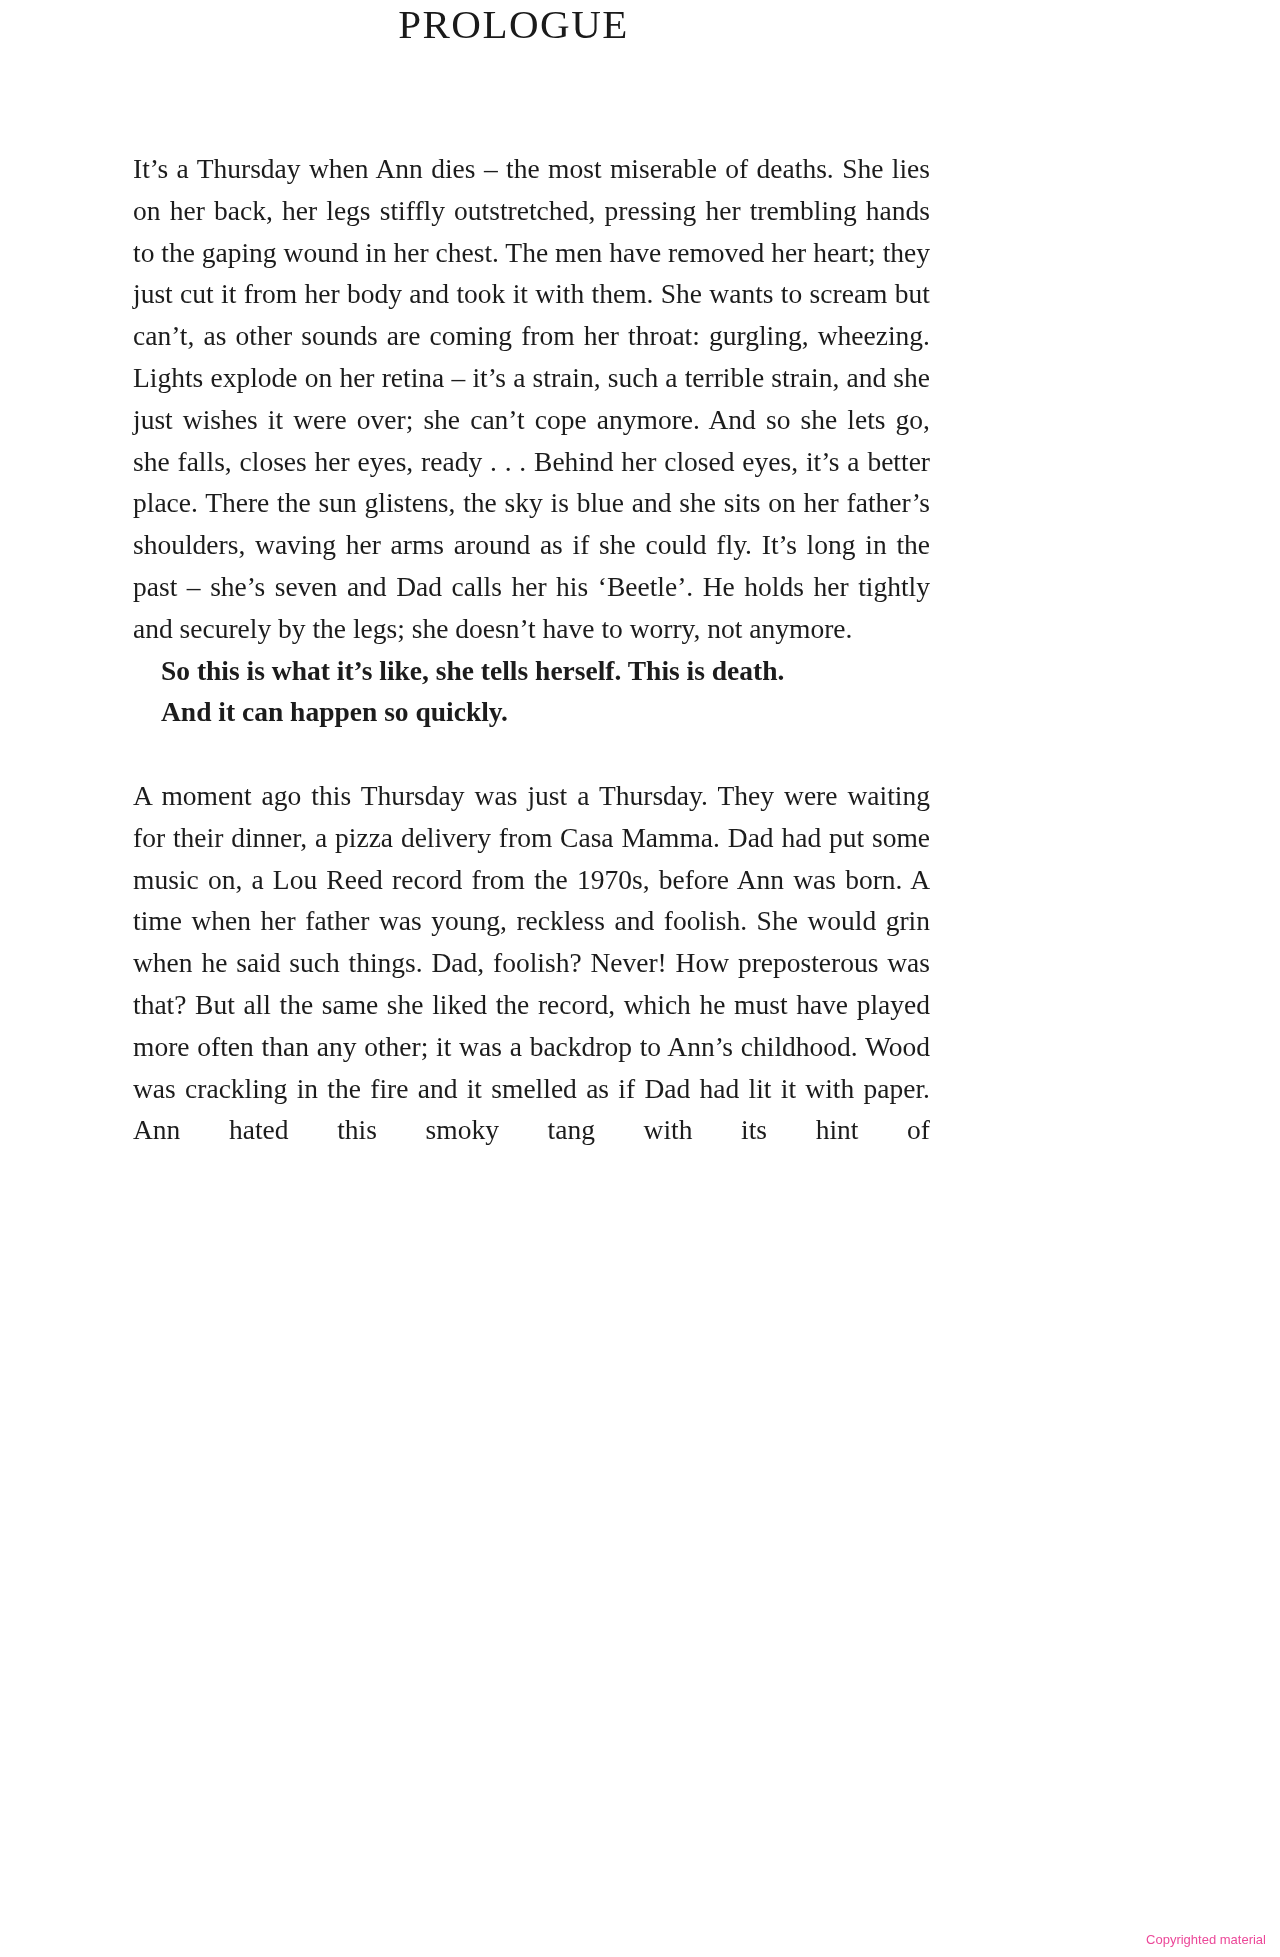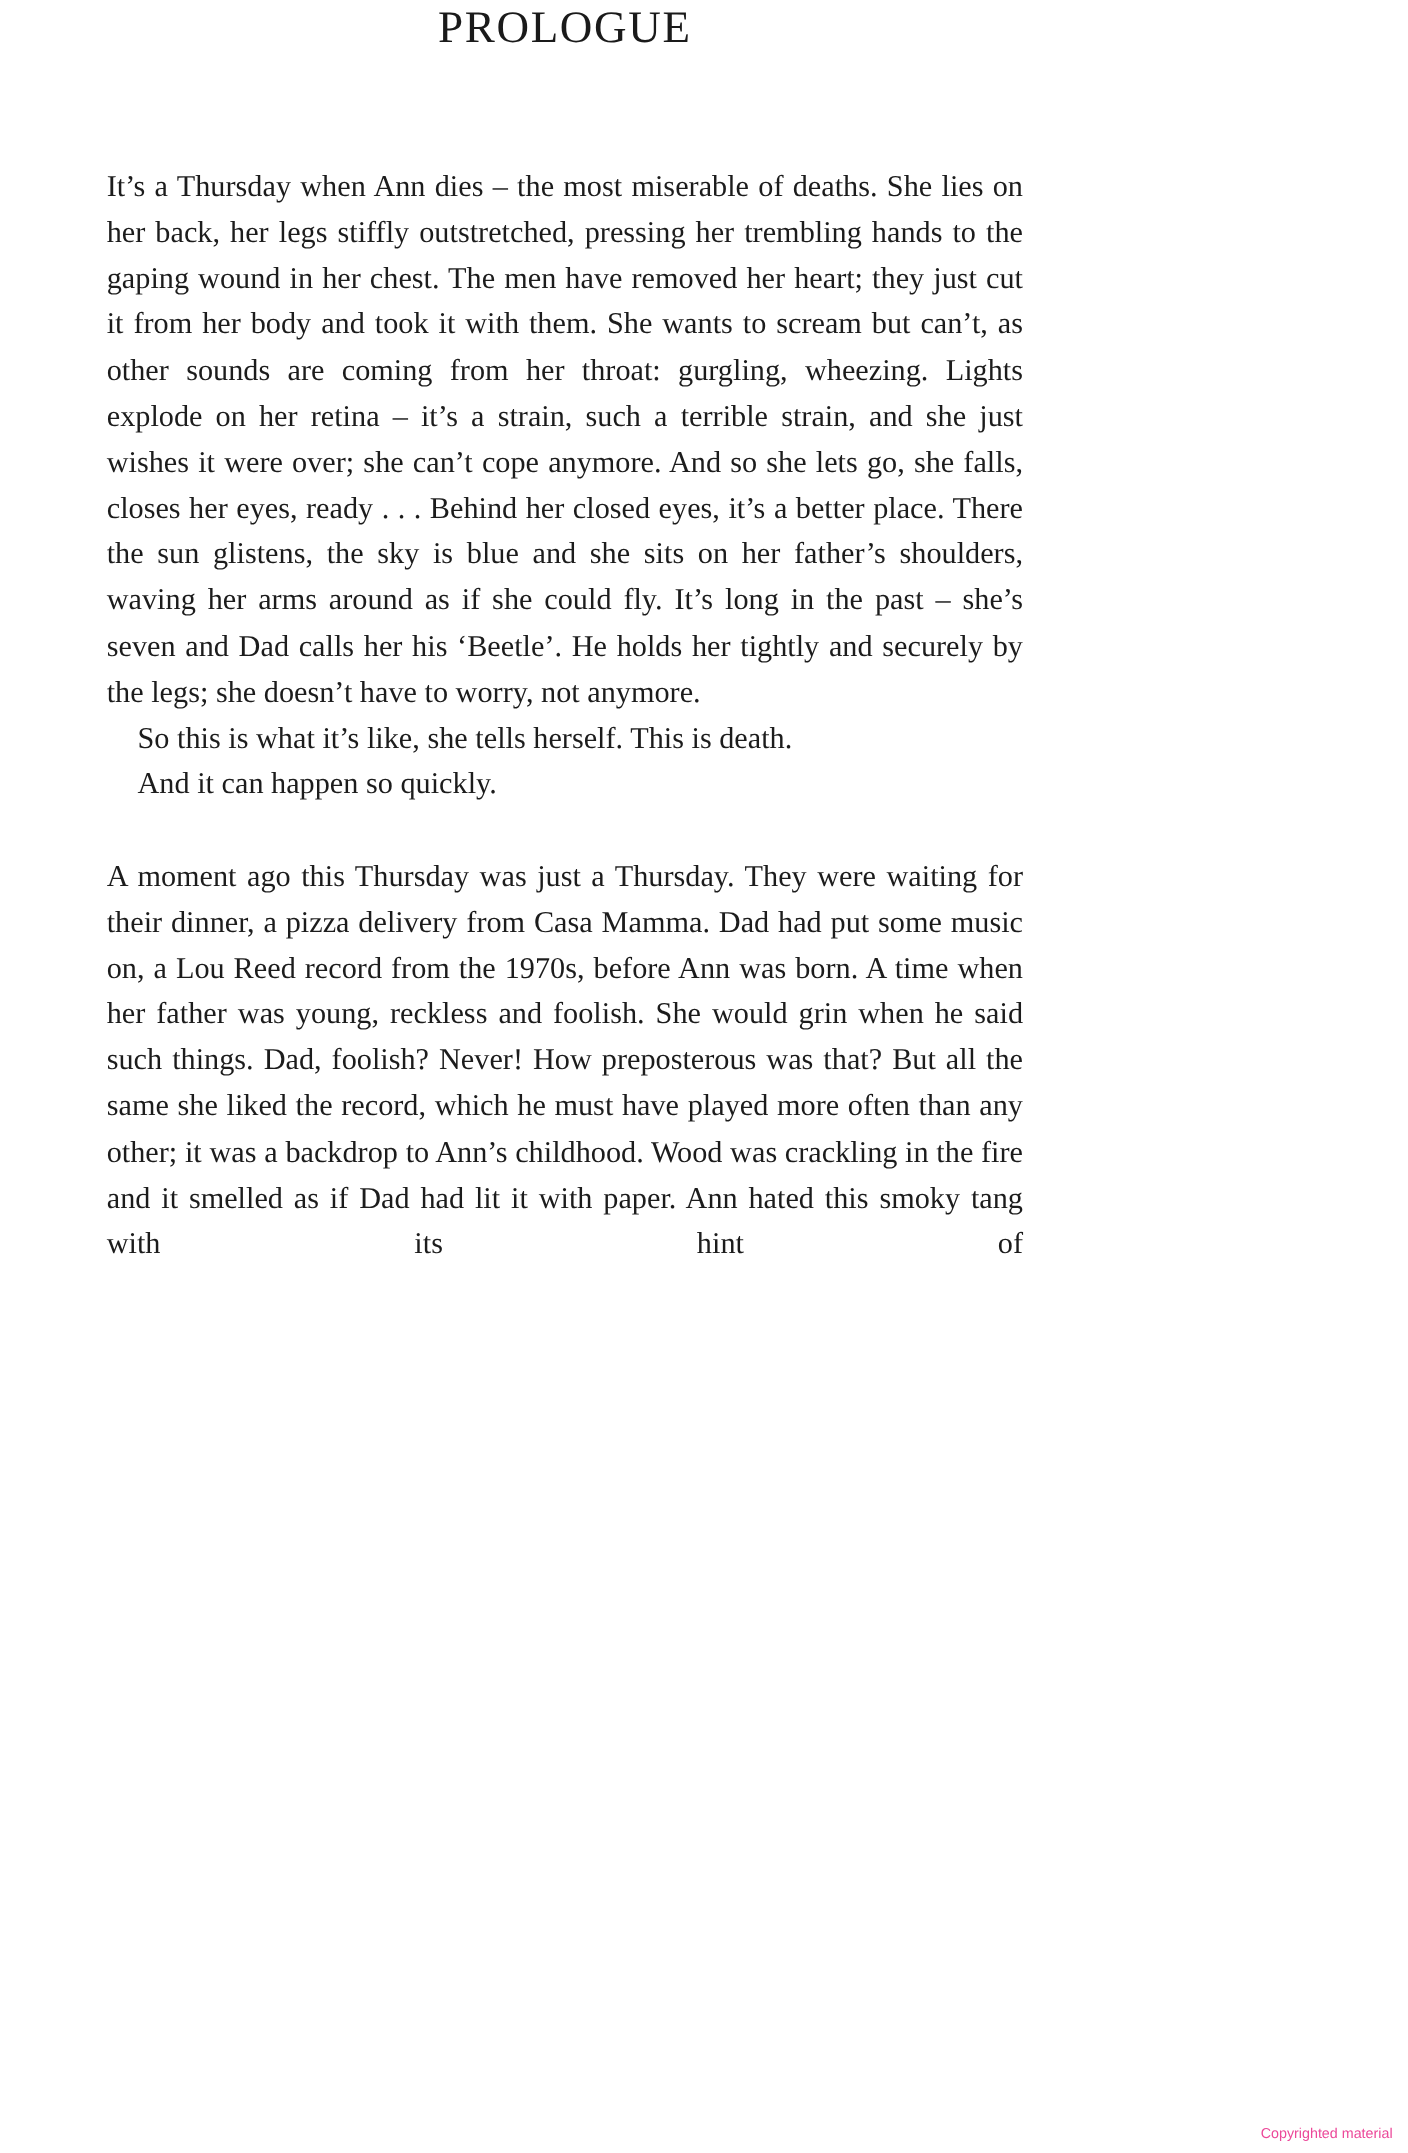--- a/index.html
+++ b/index.html
@@ -26,27 +26,29 @@
     text-align: center;
     letter-spacing: 1.5px;
     margin: 0 0 100px 0;
     color: #1a1a1a;
   }
   .body-text {
     font-size: 27.5px;
     line-height: 41.8px;
     text-align: justify;
     color: #1c1c1c;
+    margin-left: 36px;
   }
   .body-text p {
     margin: 0;
     padding: 0;
   }
   .para-indent {
     text-indent: 28px;
+    font-weight: bold;
   }
   .section-break {
     margin-top: 41.8px !important;
     text-align-last: justify;
   }
   .watermark {
     position: absolute;
     right: 14px;
     bottom: 10px;
     font-family: "Liberation Sans", sans-serif;

